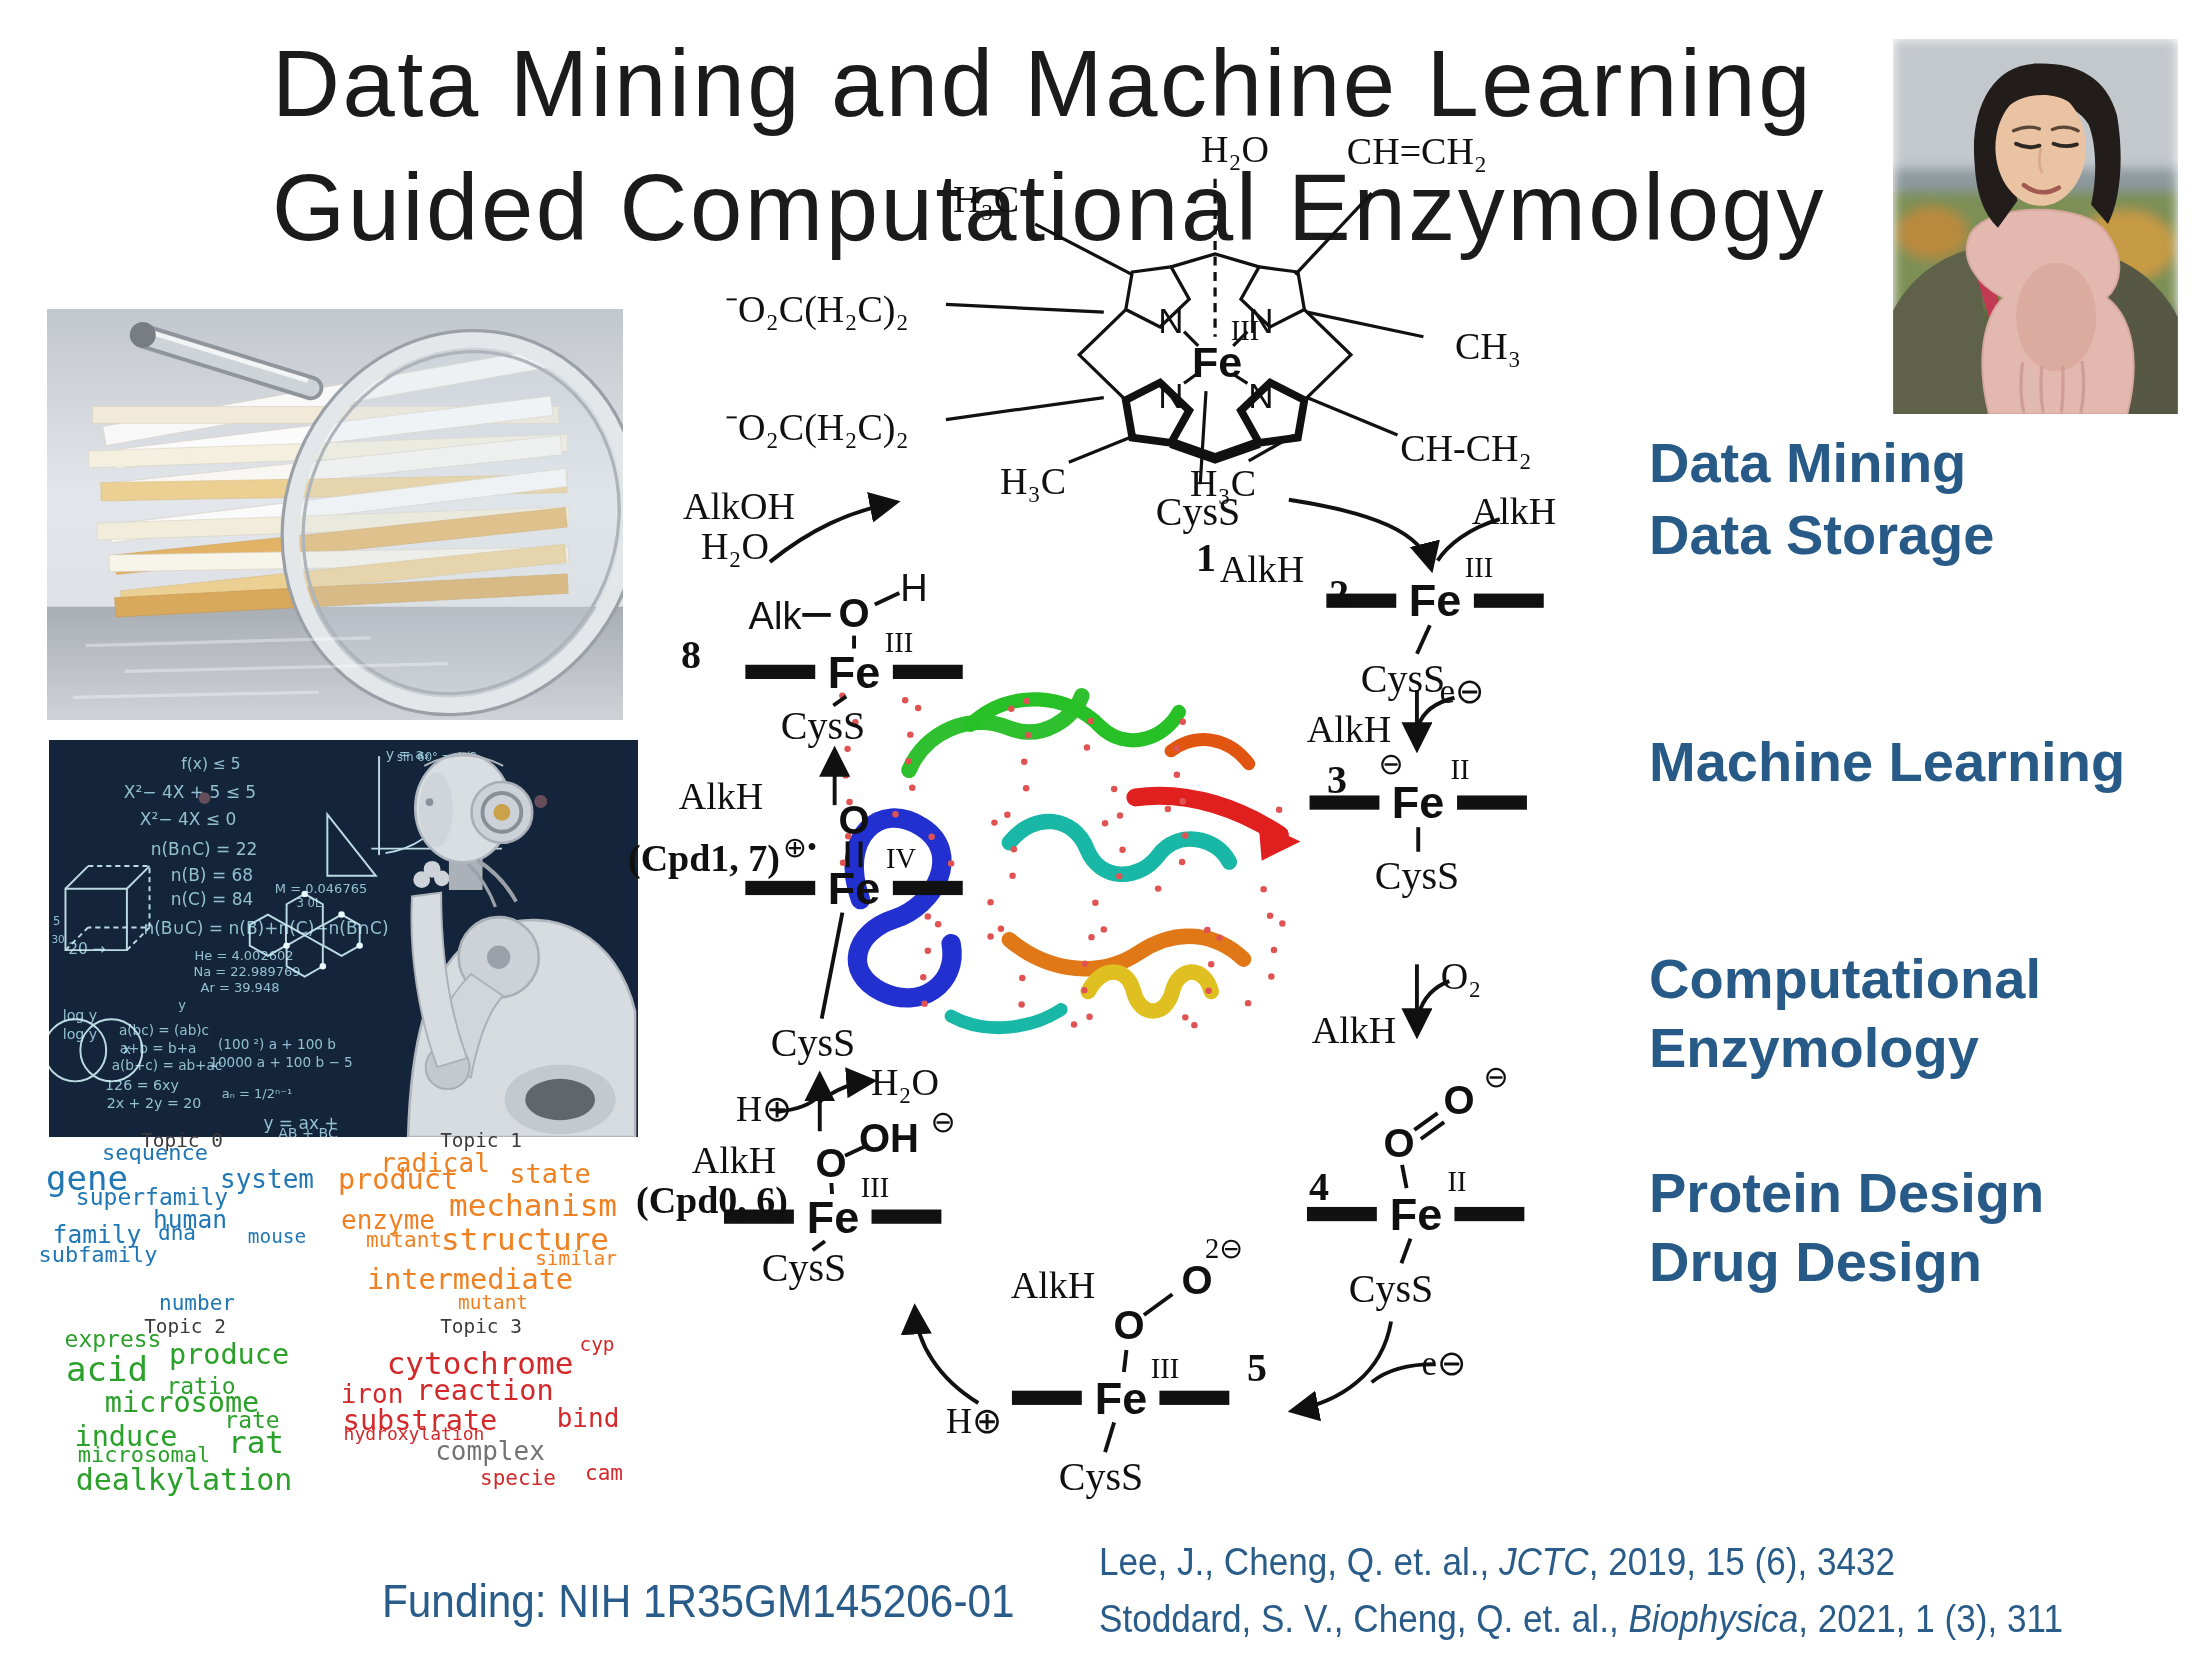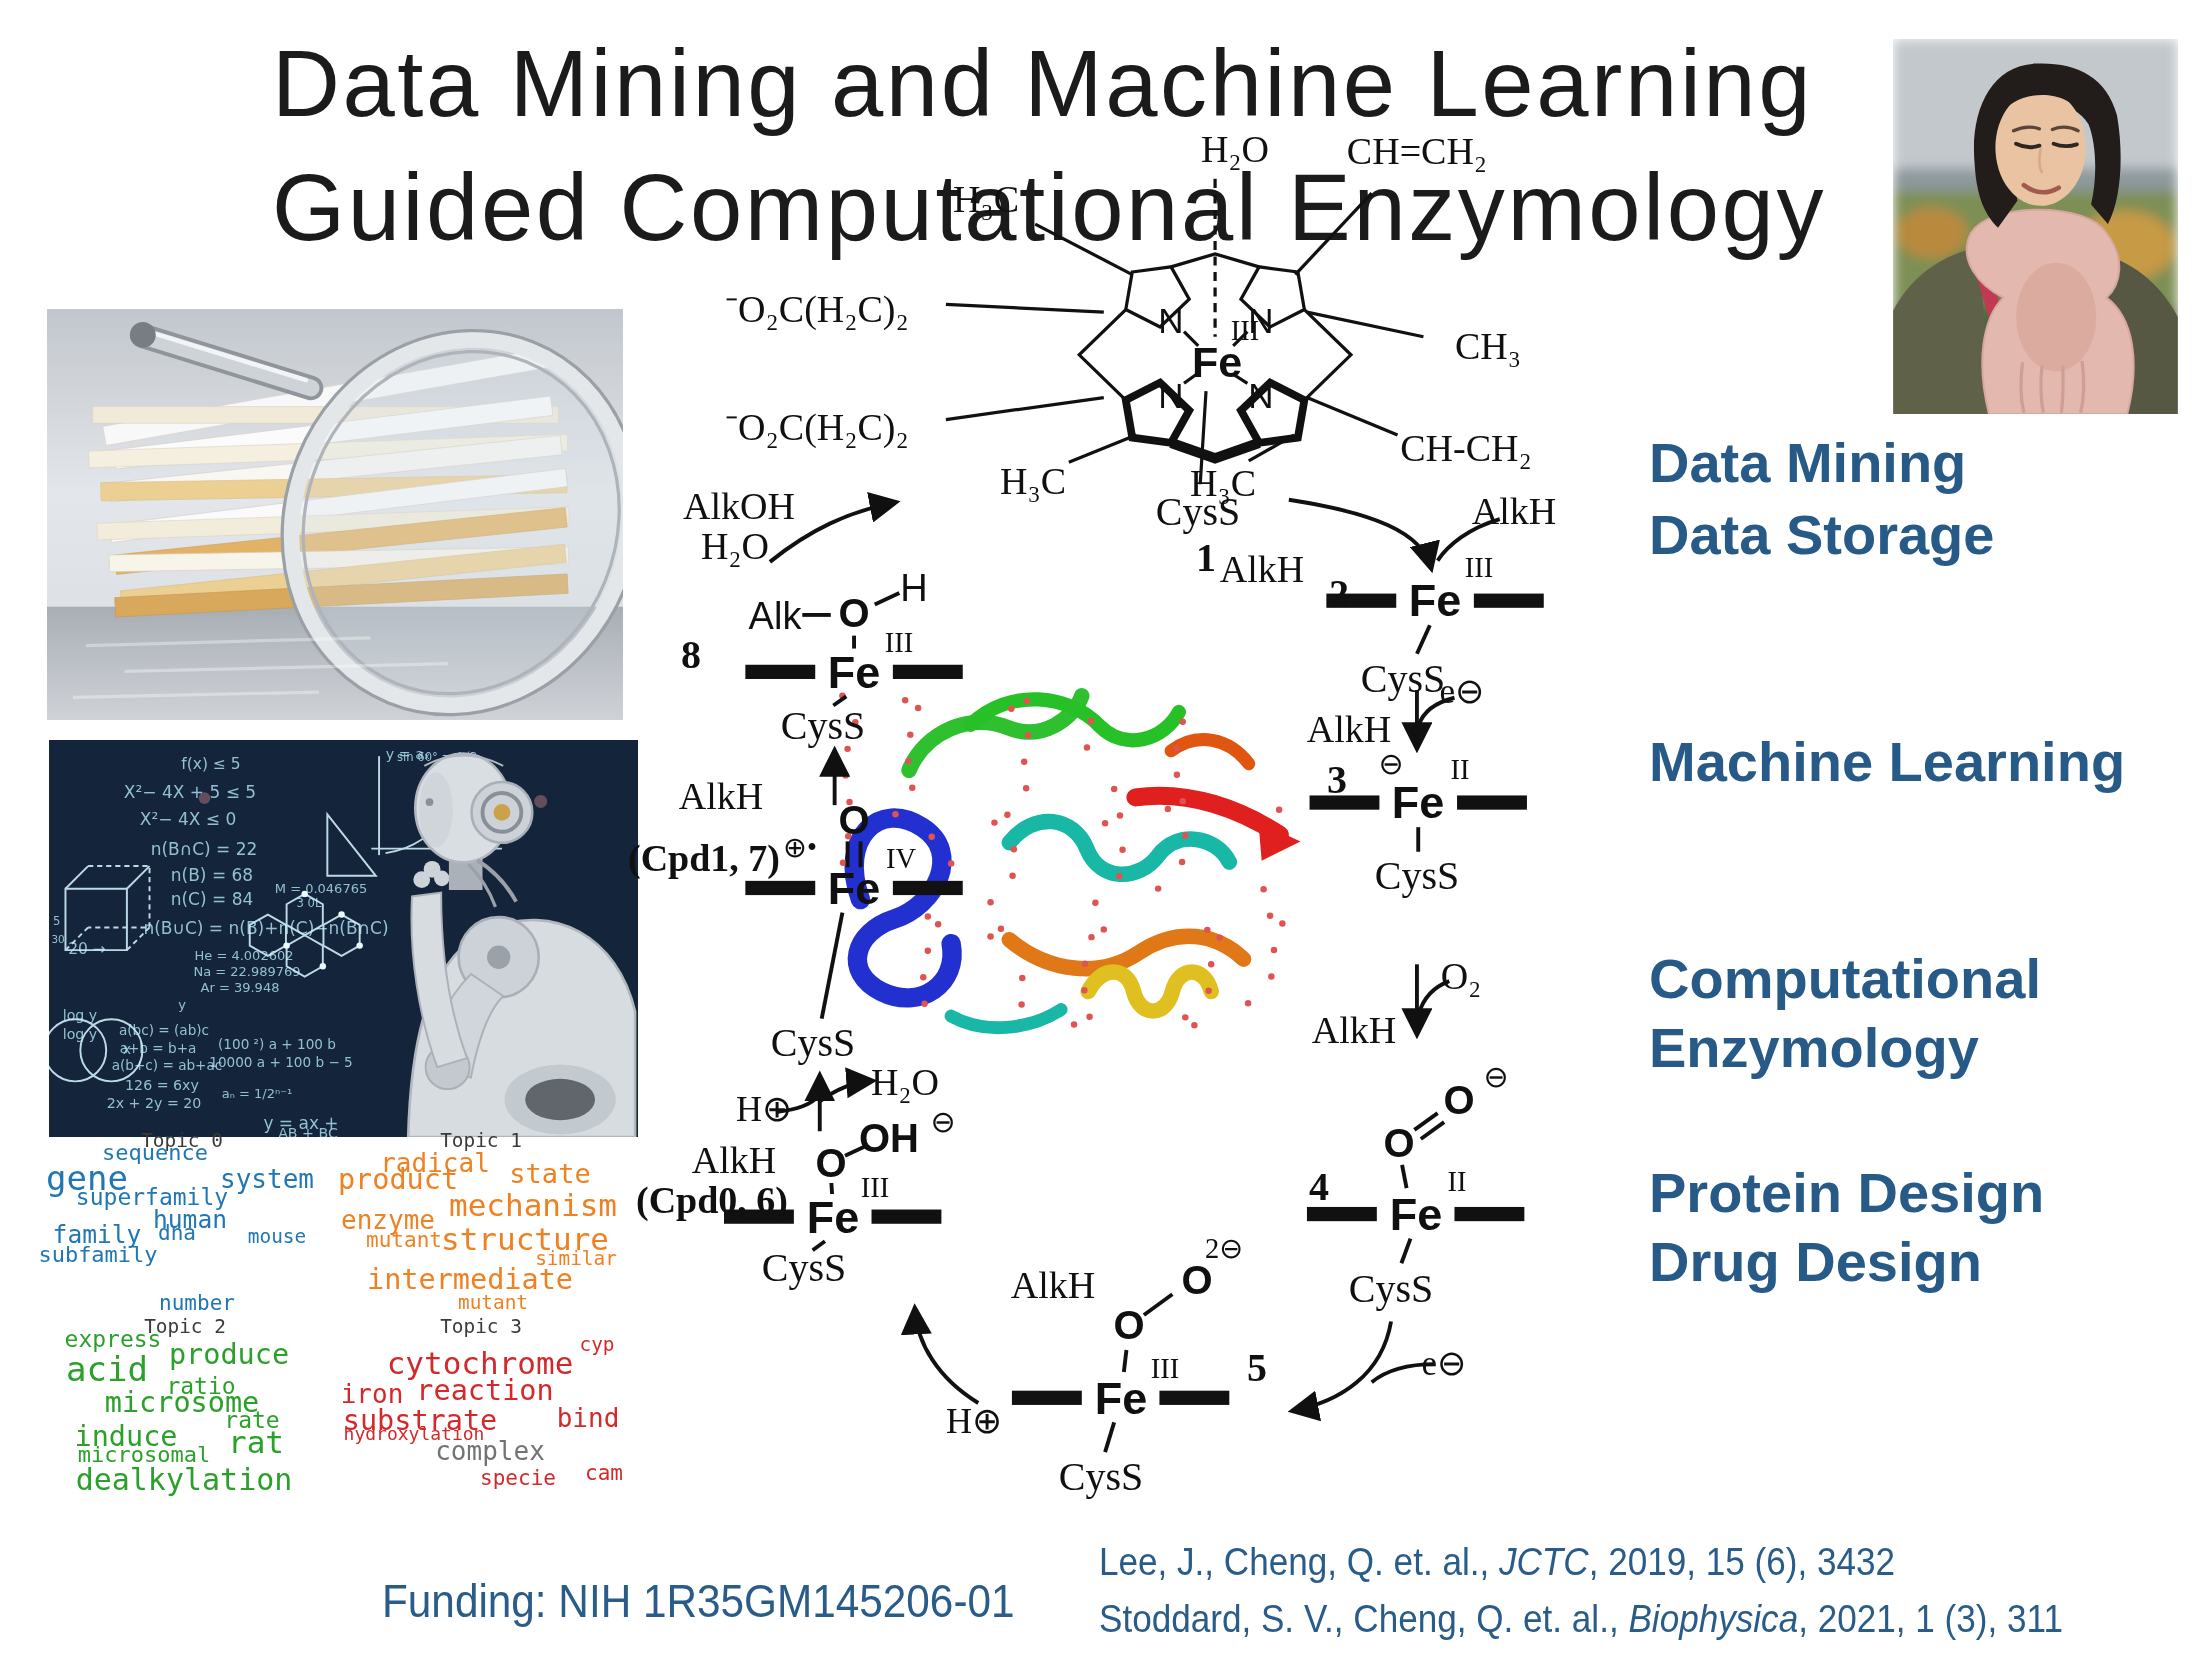--- a/index.html
+++ b/index.html
@@ -97,21 +97,21 @@
         <div class="formula" style="left: 38px; top: 210px; font-size: 15.5px;">20 →</div>
         <div class="formula" style="left: 7.8px; top: 182px; font-size: 11.6px;">5</div>
         <div class="formula" style="left: 9px; top: 199px; font-size: 10.4px;">30</div>
         <div class="formula" style="left: 31px; top: 275px; font-size: 14.2px;">log y</div>
         <div class="formula" style="left: 31px; top: 294px; font-size: 14.2px;">log y</div>
         <div class="formula" style="left: 78px; top: 309px; font-size: 14.2px;">x</div>
         <div class="formula" style="left: 133px; top: 264px; font-size: 13px;">y</div>
         <div class="formula" style="left: 115px; top: 291px; font-size: 13.6px;">a(bc) = (ab)c</div>
         <div class="formula" style="left: 109px; top: 309px; font-size: 13.6px;">a+b = b+a</div>
         <div class="formula" style="left: 118px; top: 326px; font-size: 13.6px;">a(b+c) = ab+ac</div>
-        <div class="formula" style="left: 113px; top: 345px; font-size: 14.2px;">126   = 6xy</div>
+        <div class="formula" style="left: 93px; top: 345px; font-size: 14.2px;">126   = 6xy</div>
         <div class="formula" style="left: 105px; top: 363px; font-size: 14.2px;">2x + 2y = 20</div>
         <div class="formula" style="left: 228px; top: 305px; font-size: 13.6px;">(100 ²) a + 100 b</div>
         <div class="formula" style="left: 232px; top: 323px; font-size: 13.6px;">10000 a + 100 b − 5</div>
         <div class="formula" style="left: 208px; top: 353px; font-size: 13px;">aₙ = 1/2ⁿ⁻¹</div>
         <div class="formula" style="left: 252px; top: 383px; font-size: 17px;">y = ax +</div>
         <div class="formula" style="left: 259px; top: 393px; font-size: 14.2px;">AB + BC</div>
         <div class="formula" style="left: 388px; top: 18px; font-size: 11.6px;">sin 60° = 4√3</div>
         <div class="formula" style="left: 461px; top: 241px; font-size: 13px;">|a| = |-a|</div>
         <div class="formula" style="left: 456px; top: 257px; font-size: 13px;">|a| ≥ 0</div>
         <div class="formula" style="left: 463px; top: 273px; font-size: 13px;">|ab| = |a||b|</div>

